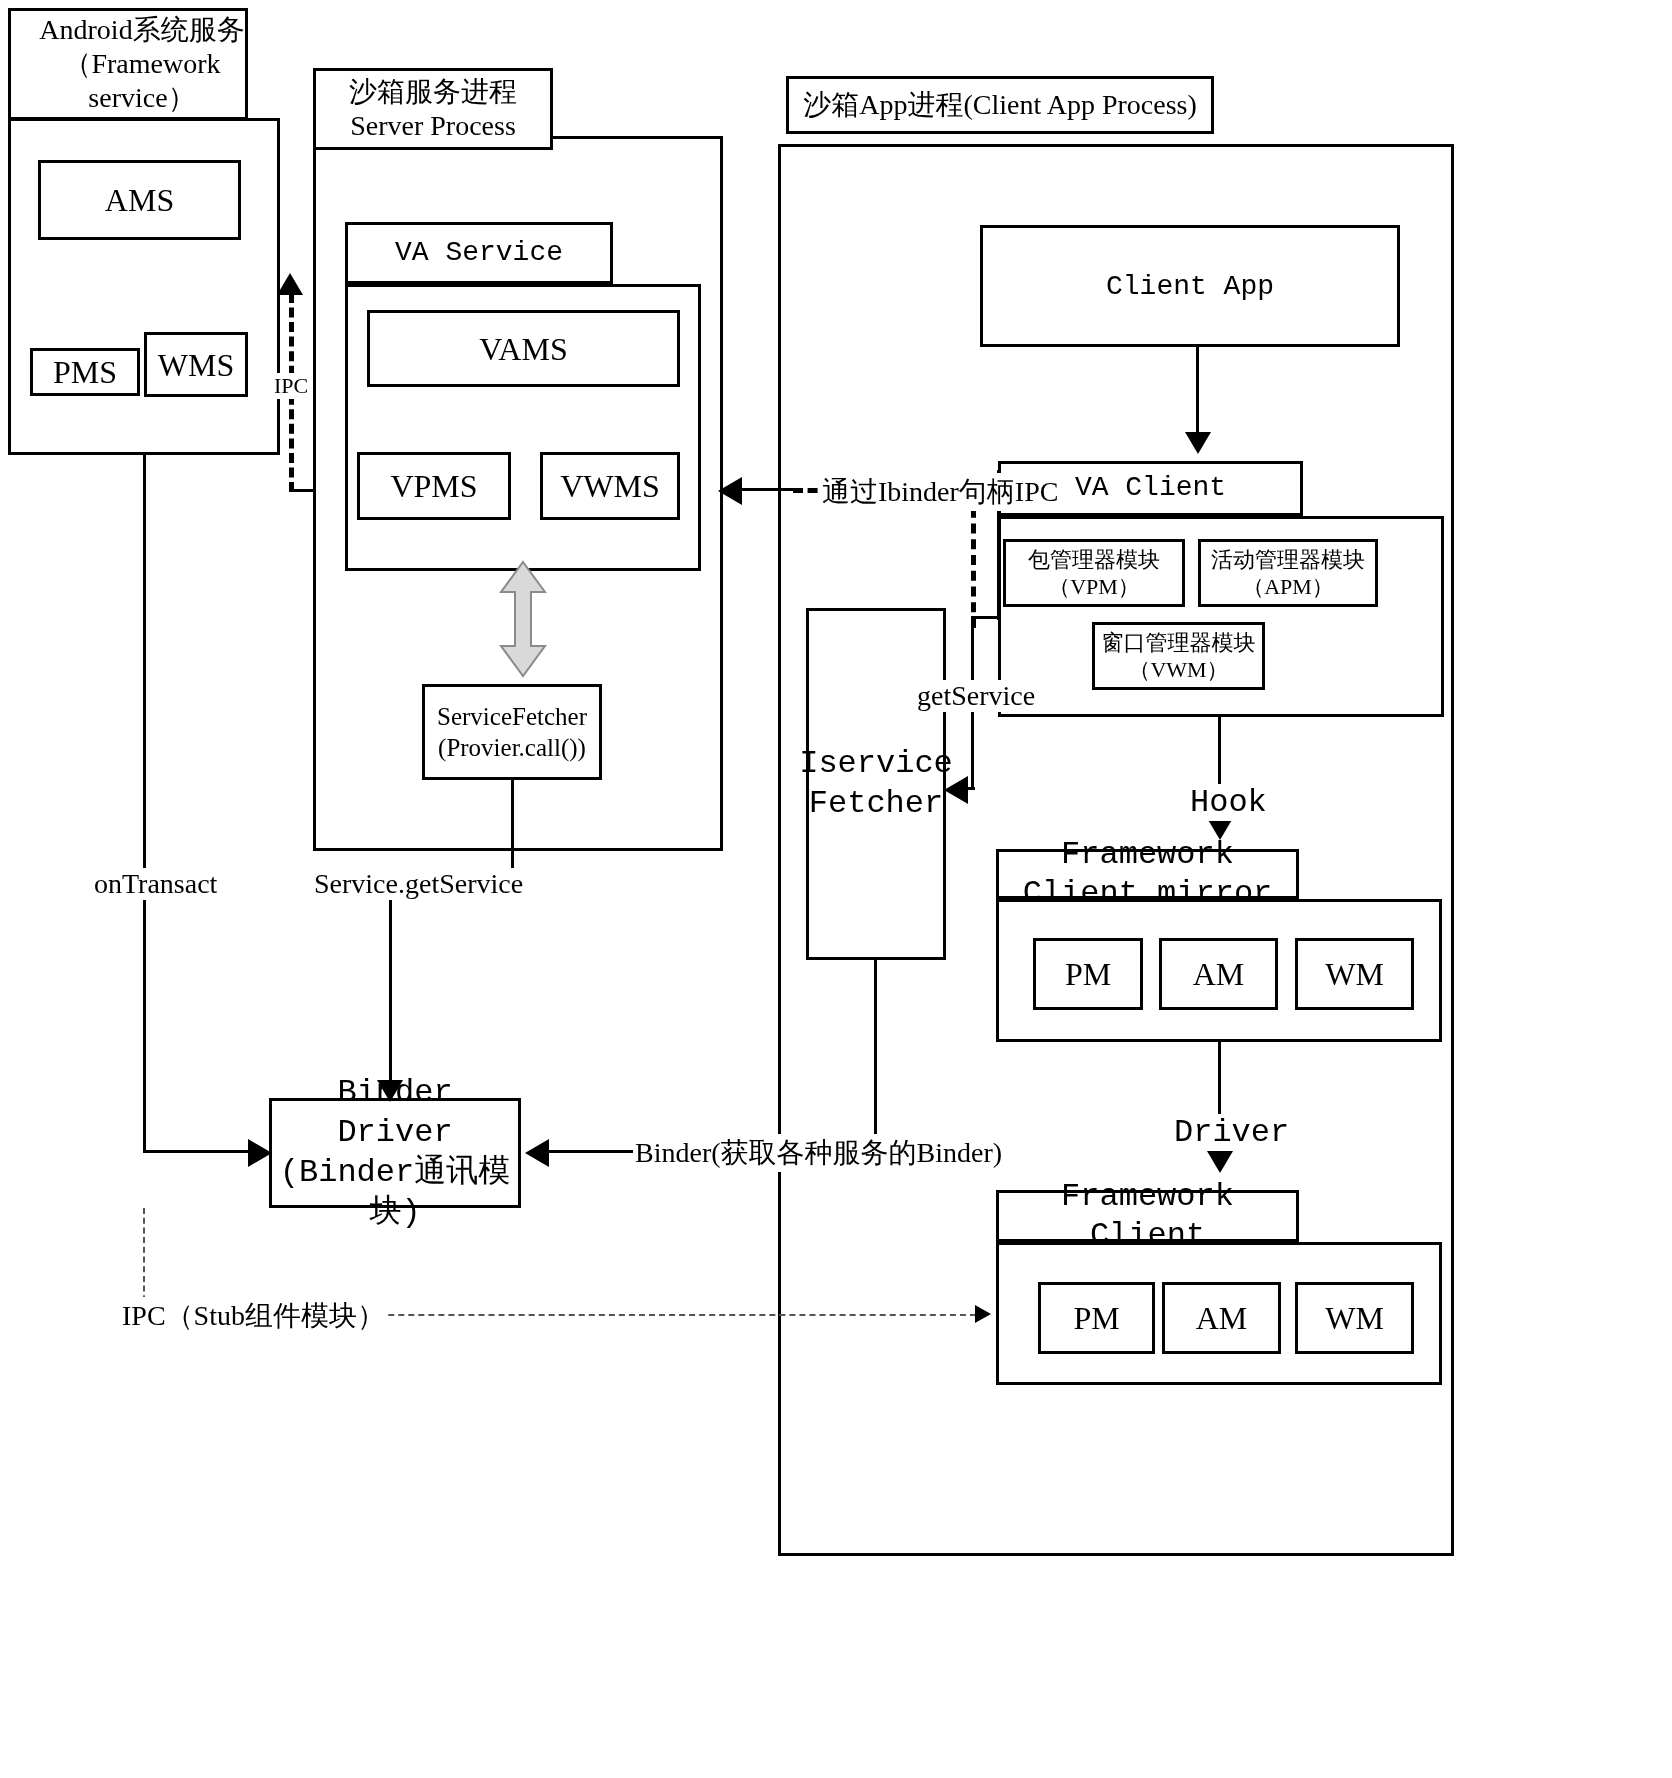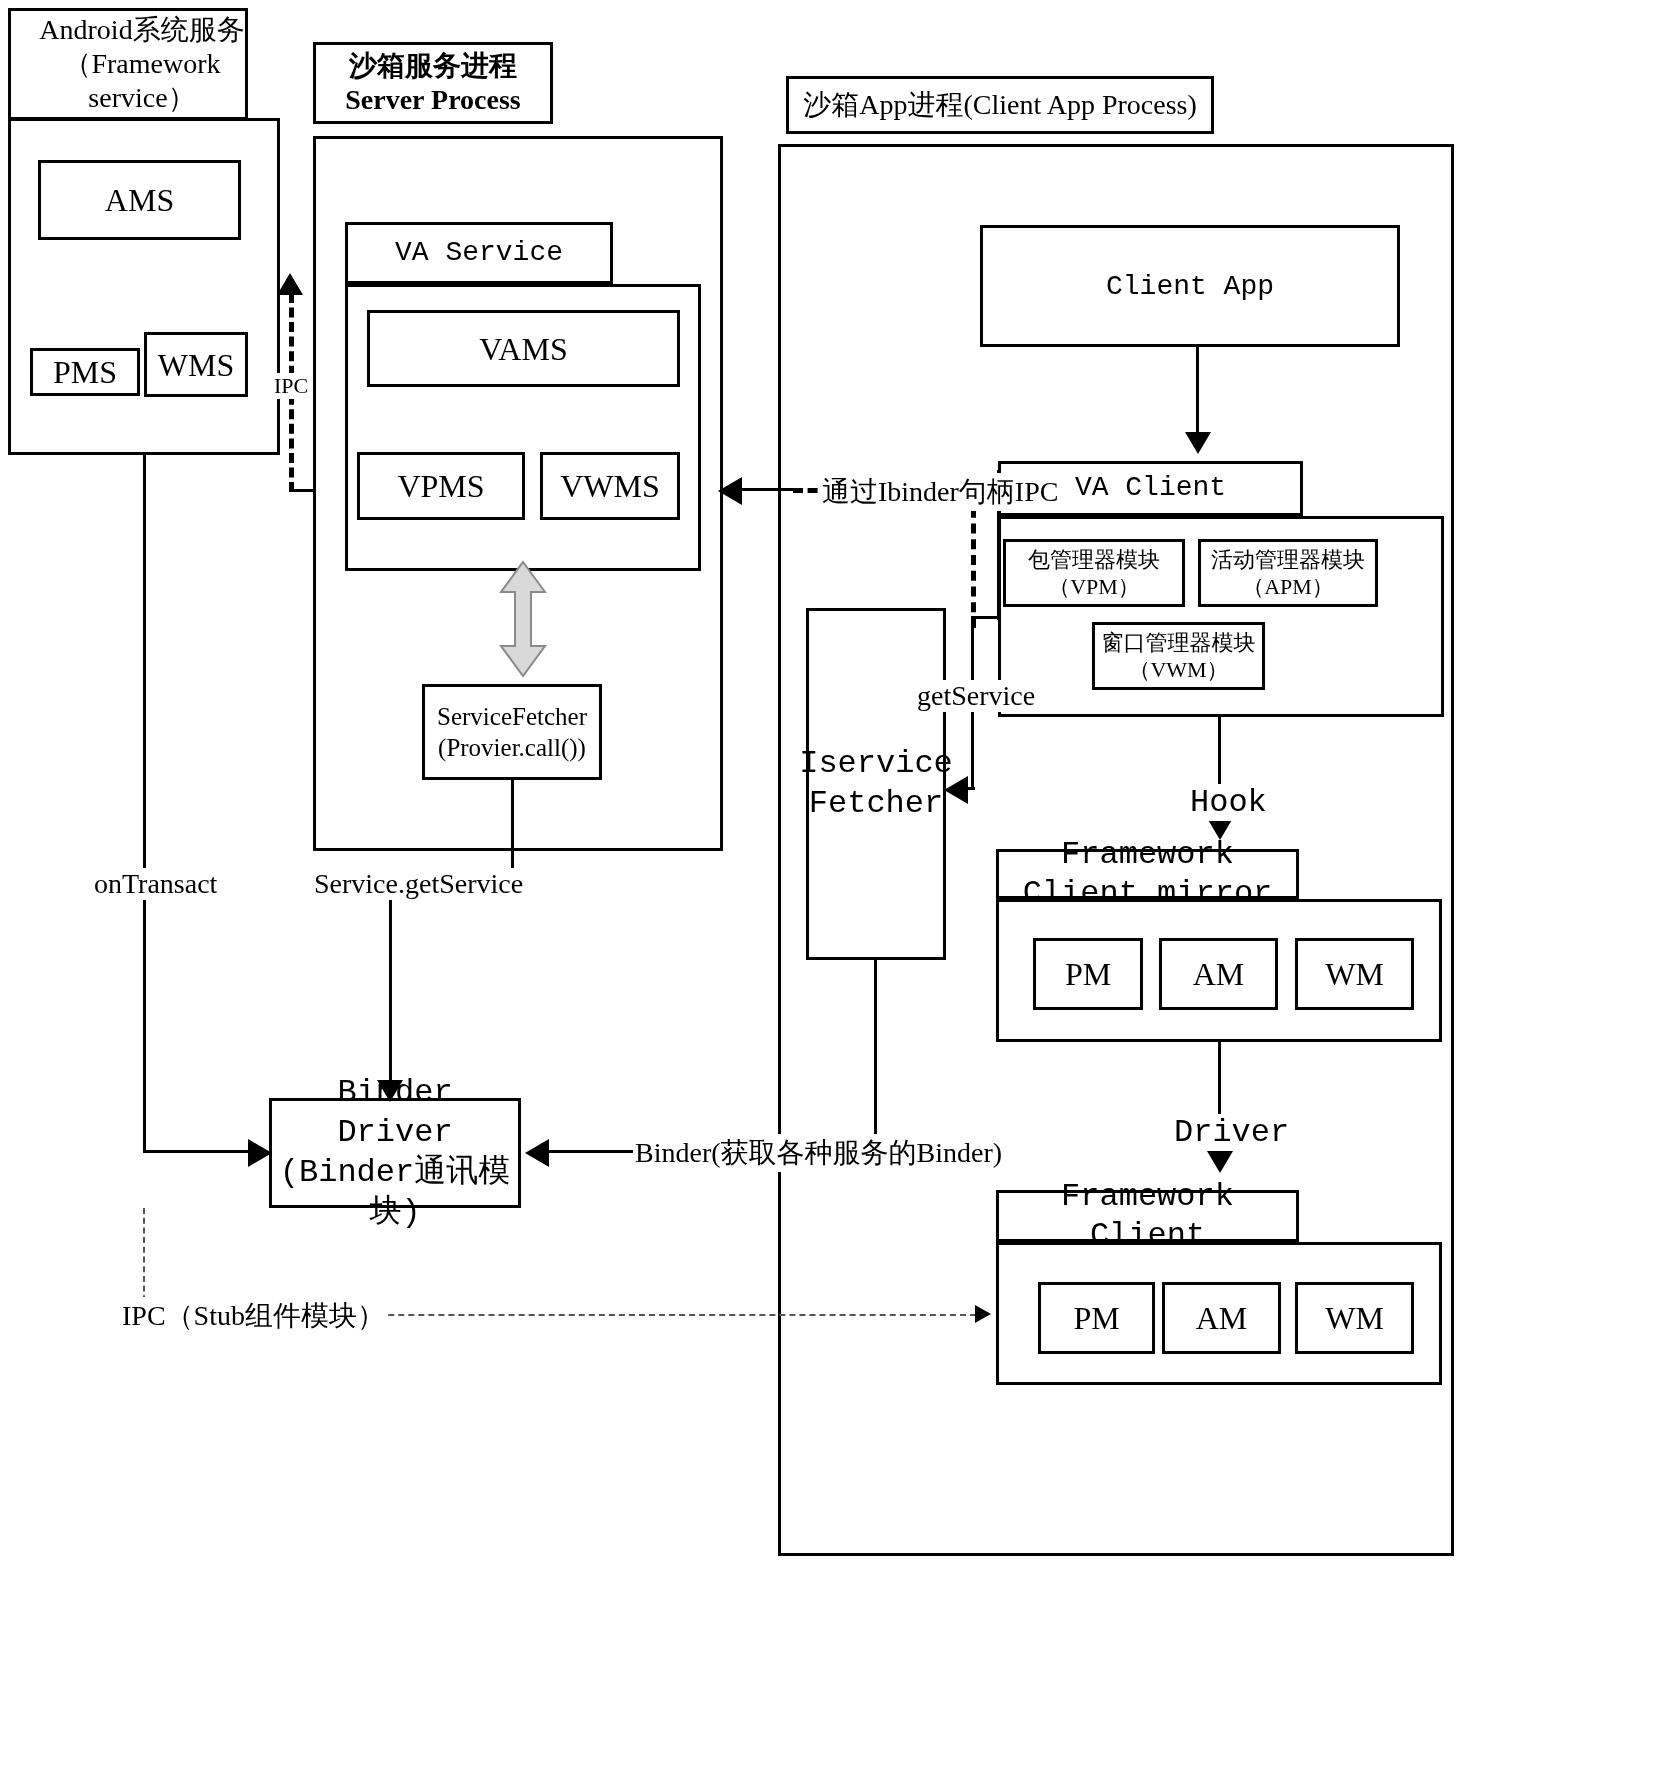--- a/index.html
+++ b/index.html
@@ -133,32 +133,32 @@
 service）</div>
 
   <div class="container-body" style="left:8px; top:118px; width:272px; height:337px;"></div>
 
   <div class="box fsz-26 serif" style="left:38px; top:160px; width:203px; height:80px;">AMS</div>
 
   <div class="box fsz-26 serif" style="left:30px; top:348px; width:110px; height:48px;">PMS</div>
 
   <div class="box fsz-26 serif" style="left:144px; top:332px; width:104px; height:65px;">WMS</div>
 
-  <div class="title-tab fsz-28 serif" style="left:313px; top:42px; width:240px; height:82px;font-weight:bold;">沙箱服务进程
+  <div class="title-tab fsz-28 serif" style="left:313px; top:68px; width:240px; height:82px;">沙箱服务进程
 Server Process</div>
 
   <div class="container-body" style="left:313px; top:136px; width:410px; height:715px;"></div>
 
   <div class="title-tab fsz-28 mono" style="left:345px; top:222px; width:268px; height:62px;">VA Service</div>
 
   <div class="container-body" style="left:345px; top:284px; width:356px; height:287px;"></div>
 
   <div class="box fsz-26 serif" style="left:367px; top:310px; width:313px; height:77px;">VAMS</div>
 
-  <div class="box fsz-26 serif" style="left:357px; top:452px; width:168px; height:68px;">VPMS</div>
+  <div class="box fsz-26 serif" style="left:357px; top:452px; width:154px; height:68px;">VPMS</div>
 
   <div class="box fsz-26 serif" style="left:540px; top:452px; width:140px; height:68px;">VWMS</div>
 
   <svg style="position:absolute; left:495px; top:560px; width:56px; height:118px; z-index:3;">
     <polygon points="28,2 50,32 36,32 36,86 50,86 28,116 6,86 20,86 20,32 6,32" fill="#d9d9d9" stroke="#8a8a8a" stroke-width="2"></polygon>
   </svg>
 
   <div class="box fsz-25 serif" style="left:422px; top:684px; width:180px; height:96px;">ServiceFetcher
 (Provier.call())</div>
 

